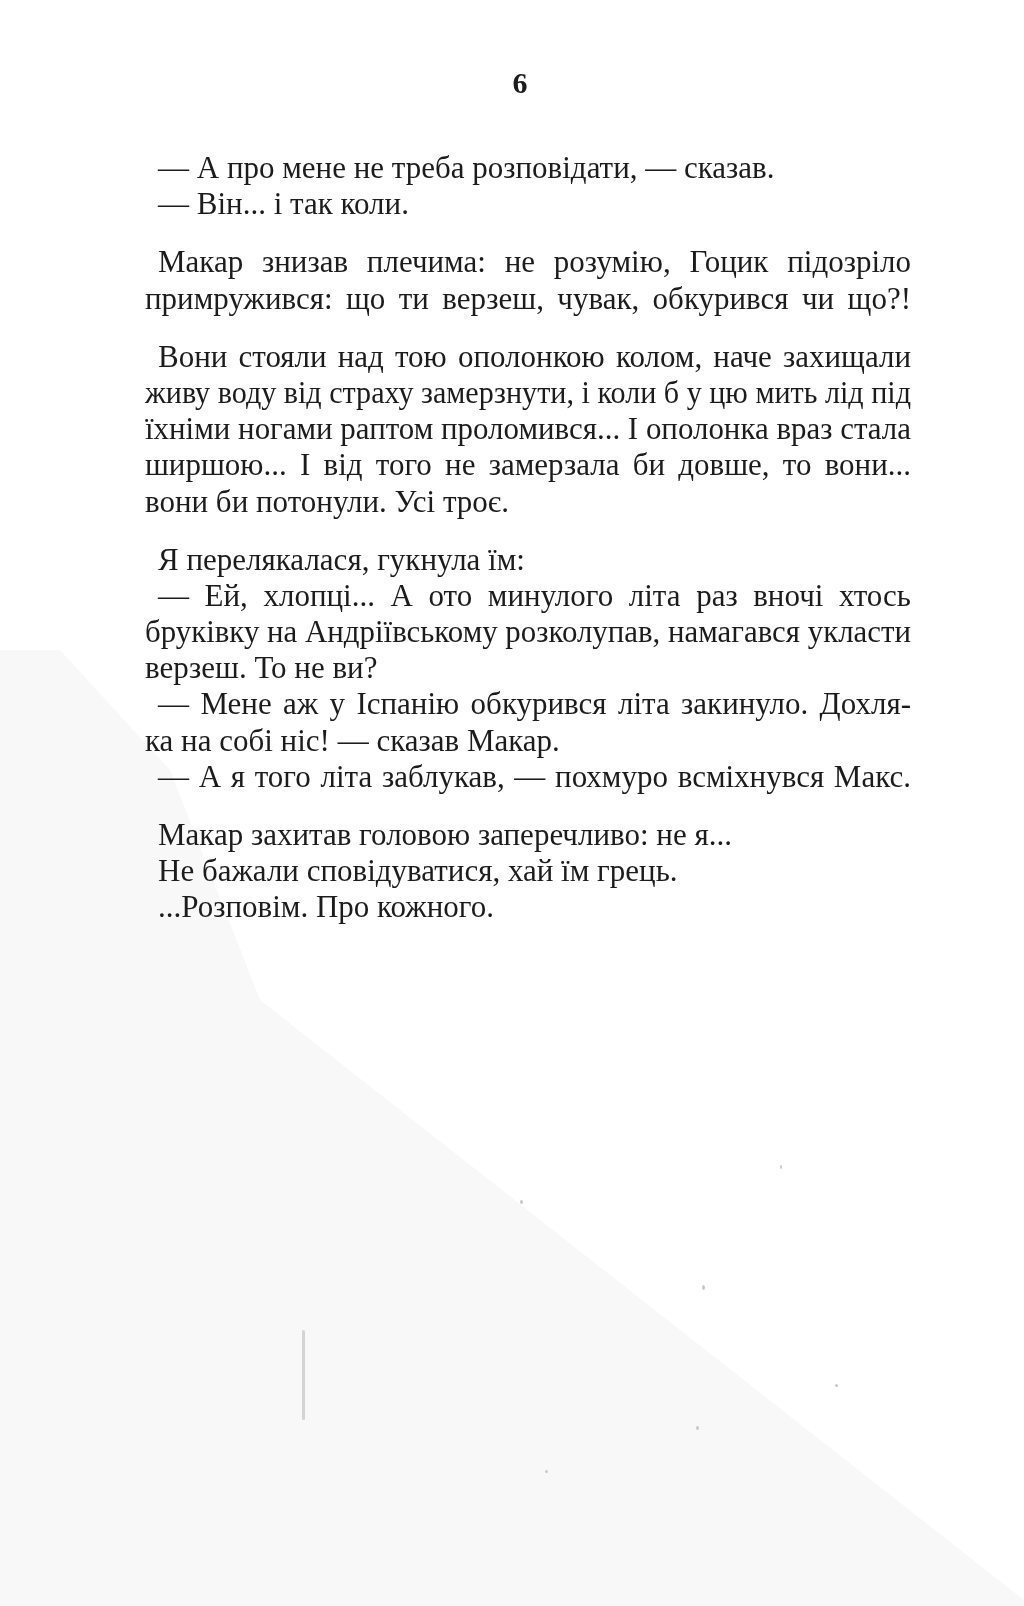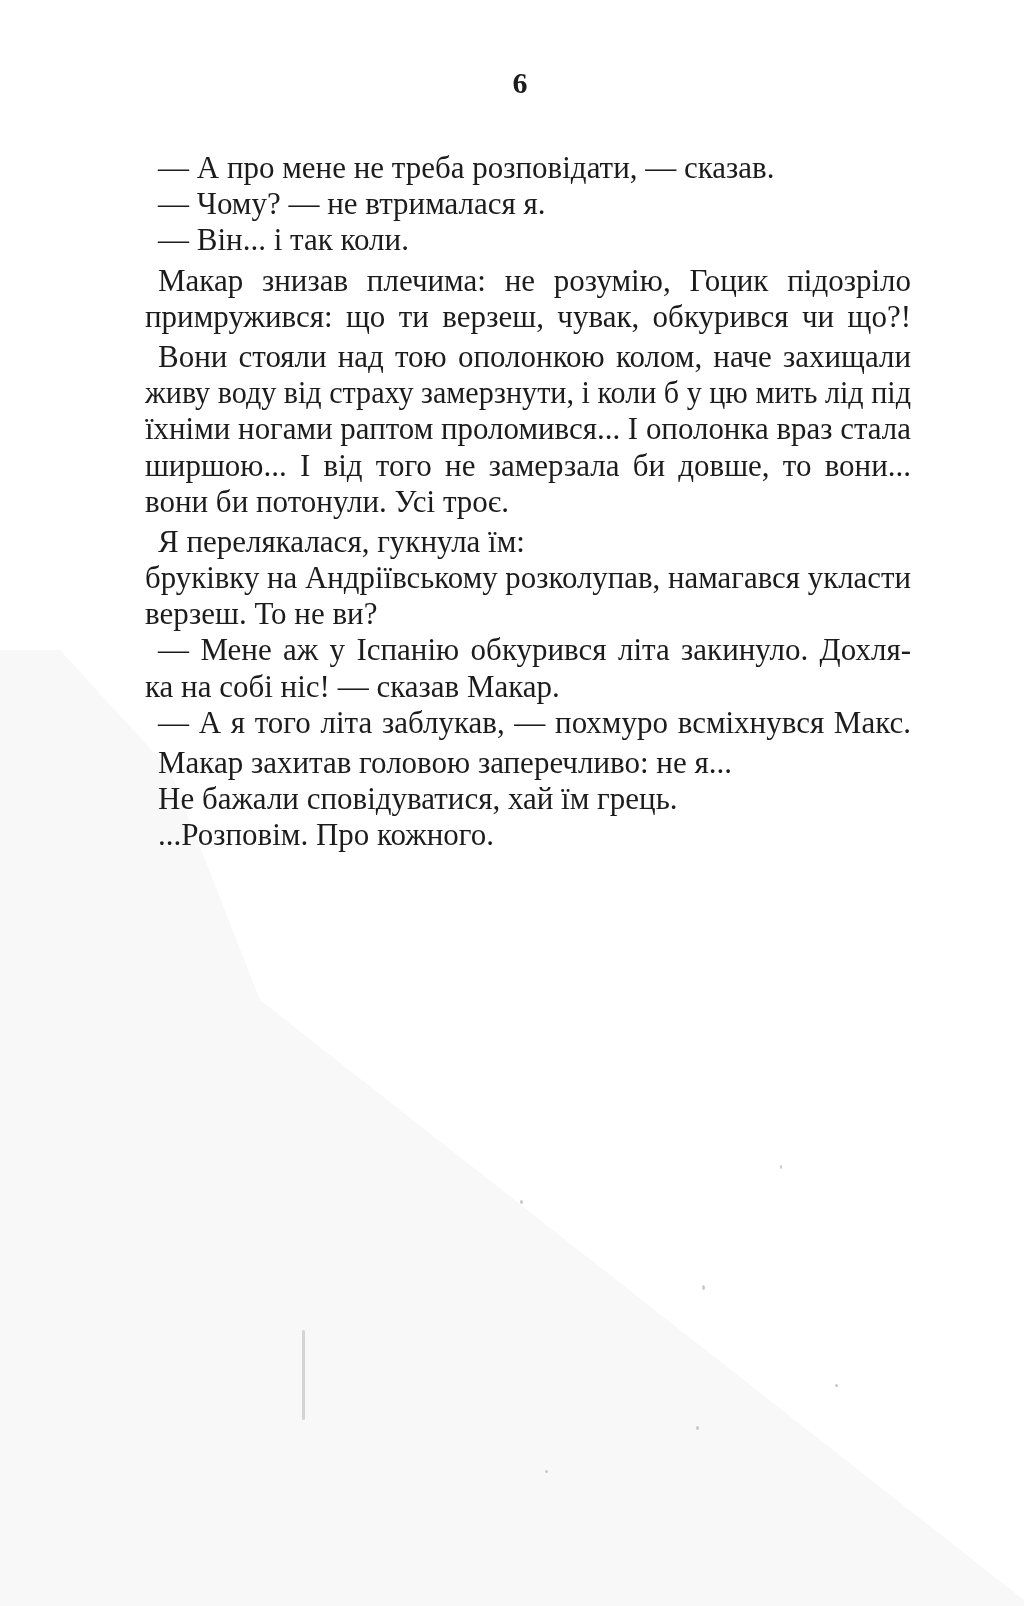--- a/index.html
+++ b/index.html
@@ -41,50 +41,50 @@
       height: 36.2px;
       line-height: 36.2px;
       font-size: 31px;
       white-space: nowrap;
       text-align: justify;
       text-align-last: justify;
       transform-origin: left center;
     }
     .line.indent { padding-left: 13px; }
     .line.last { text-align-last: left; }
-    .line.gap-before { margin-top: 4px; }
+    .line.gap-before { margin-top: 22px; }
     .line .t { display: inline; }
     .specks span {
       position: absolute;
       background: #c9c9c9;
       border-radius: 50%;
     }
   </style>
 </head>
 <body>
 
 <svg class="shade" viewBox="0 0 1024 1606" preserveAspectRatio="none">
   <polygon points="0,650 60,650 170,770 260,1000 1024,1600 1024,1606 0,1606" fill="#f8f8f8"></polygon>
   <polygon points="260,1000 1024,1606 0,1606 0,1000" fill="#f8f8f8"></polygon>
 </svg>
 
 <div class="page-number">6</div>
 
 <div class="text-block">
   <div class="line indent last"><span class="t">— А про мене не треба розповідати, — сказав.</span></div>
-  <div class="line indent last"><span class="t">— Чому? — не втрималася я.</span></div>
   <div class="line indent last"><span class="t">— Він... і так коли.</span></div>
   <div class="line indent gap-before"><span class="t">Макар знизав плечима: не розумію, Гоцик підозріло</span></div>
   <div class="line"><span class="t">примружився: що ти верзеш, чувак, обкурився чи що?!</span></div>
   <div class="line indent gap-before"><span class="t">Вони стояли над тою ополонкою колом, наче захищали</span></div>
   <div class="line" style="transform: scaleX(0.971272);"><span class="t">живу воду від страху замерзнути, і коли б у цю мить лід під</span></div>
   <div class="line" style="transform: scaleX(0.997842);"><span class="t">їхніми ногами раптом проломився... І ополонка враз стала</span></div>
   <div class="line"><span class="t">ширшою... І від того не замерзала би довше, то вони...</span></div>
   <div class="line last"><span class="t">вони би потонули. Усі троє.</span></div>
   <div class="line indent last gap-before"><span class="t">Я перелякалася, гукнула їм:</span></div>
+  <div class="line indent"><span class="t">— Ей, хлопці... А ото минулого літа раз вночі хтось</span></div>
   <div class="line" style="transform: scaleX(0.9962);"><span class="t">бруківку на Андріївському розколупав, намагався укласти</span></div>
   <div class="line last"><span class="t">верзеш. То не ви?</span></div>
   <div class="line indent"><span class="t">— Мене аж у Іспанію обкурився літа закинуло. Дохля-</span></div>
   <div class="line last"><span class="t">ка на собі ніс! — сказав Макар.</span></div>
   <div class="line indent"><span class="t">— А я того літа заблукав, — похмуро всміхнувся Макс.</span></div>
   <div class="line indent last gap-before"><span class="t">Макар захитав головою заперечливо: не я...</span></div>
   <div class="line indent last"><span class="t">Не бажали сповідуватися, хай їм грець.</span></div>
   <div class="line indent last"><span class="t">...Розповім. Про кожного.</span></div>
 </div>
 

